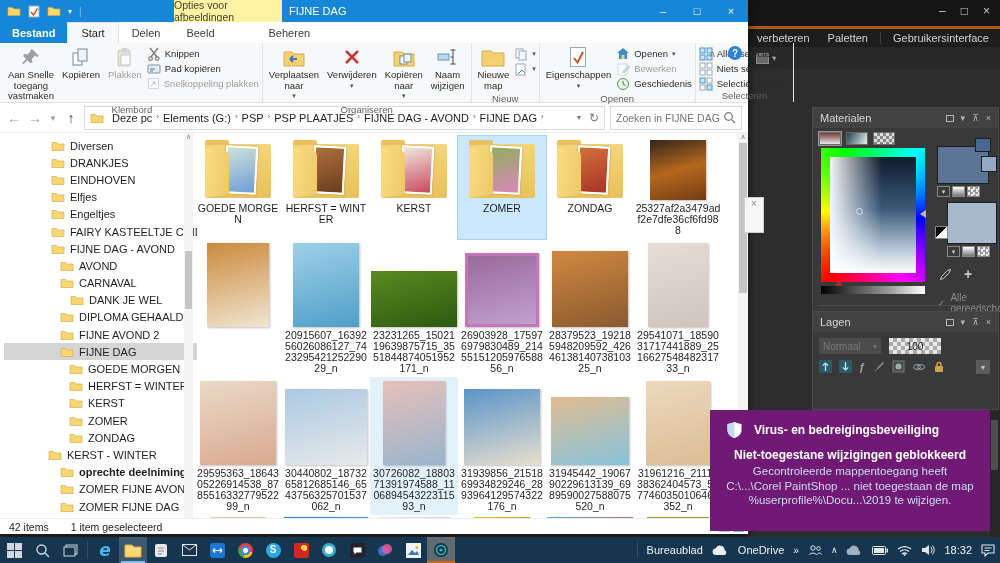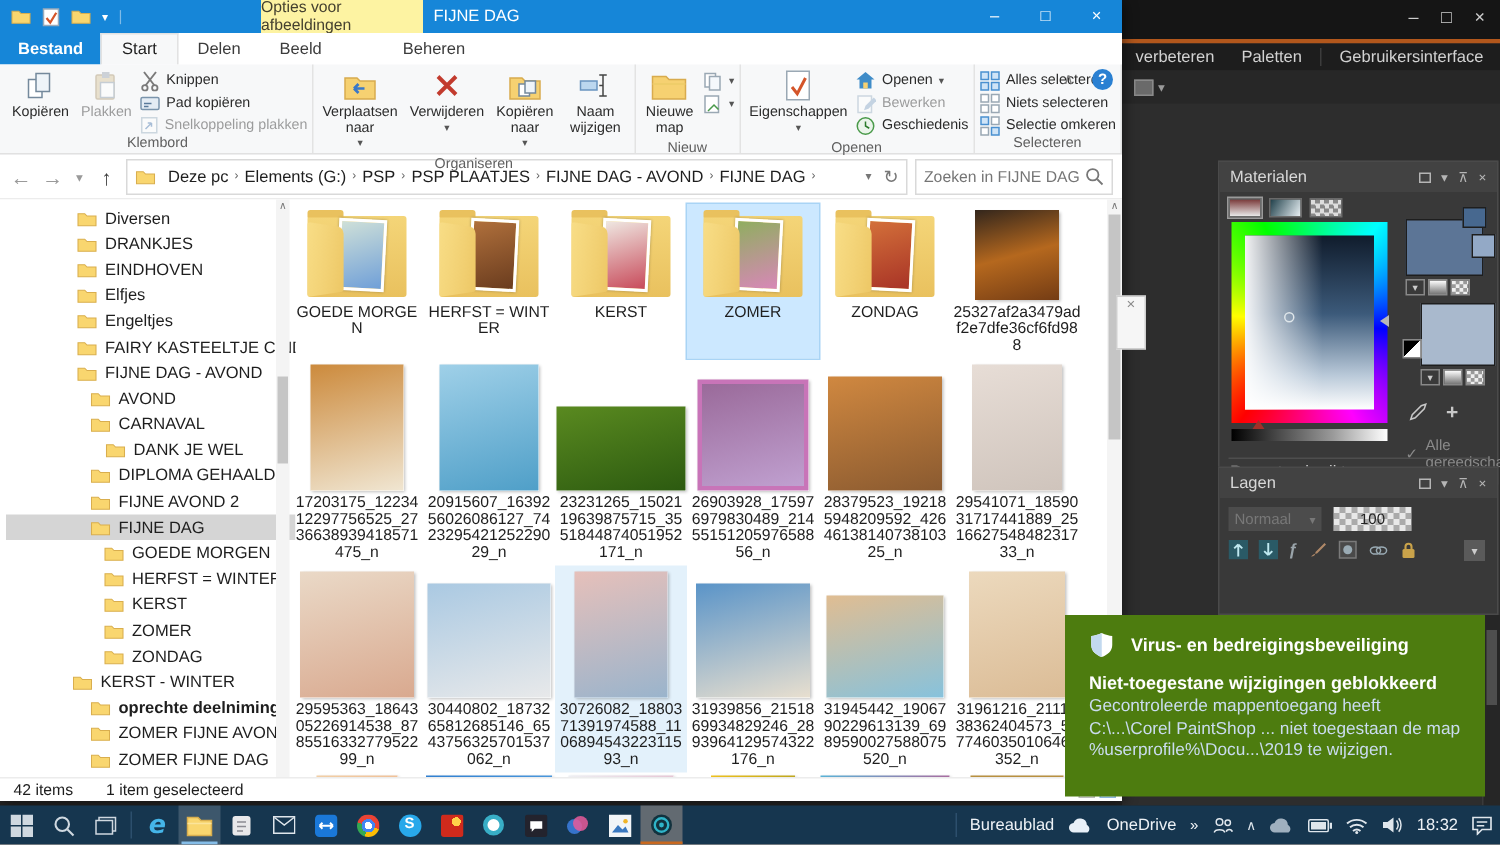--- a/index.html
+++ b/index.html
@@ -325,20 +325,28 @@
       <div class="tab normal">Delen</div>
       <div class="tab normal">Beeld</div>
       <div class="tab context">Beheren</div>
     </div>
 
   <div id="ex-ribbon">
     <div class="rgroup">
         <div class="rgroup-main">
           <div class="bigbtn">
             <span class="ico">
+              <svg width="18" height="20">
+                <path d="M10 2l7 7-2.4 1-1.4-1.4-3.4 3.4.8 3.2-2.2 1-3-3-4 4-1.2-1.2 4-4-3-3 1-2.2 3.2.8 3.4-3.4L7.4 4.4z" fill="#9aa0a6"></path>
+              </svg>
+            </span>
+            <span>Aan Snelle toegang vastmaken</span>
+          </div>
+          <div class="bigbtn">
+            <span class="ico">
               <svg width="20" height="20">
                 <rect x="2" y="6" width="9" height="12" fill="#fff" stroke="#74899c"></rect>
                 <rect x="7" y="2" width="9" height="12" fill="#eef4f9" stroke="#74899c"></rect>
               </svg>
             </span>
             <span>Kopiëren</span>
           </div>
           <div class="bigbtn disabled">
             <span class="ico">
               <svg width="18" height="21">
@@ -829,21 +837,20 @@
               <div class="thumb" style="width: 56px; height: 60px; background: linear-gradient(165deg, rgb(51, 38, 28), rgb(181, 104, 30), rgb(116, 60, 20));"></div>
             </div>
             <div class="label">25327af2a3479adf2e7dfe36cf6fd988</div>
           </div>
         </div>
         <div class="grid-row">
           <div class="cell">
             <div class="thumbwrap" style="height: 86px;">
               <div class="thumb" style="width: 62px; height: 84px; background: linear-gradient(165deg, rgb(204, 138, 60), rgb(240, 230, 210));"></div>
             </div>
-            <div class="label">17203175_1223412297756525_2736638939418571475_n</div>
           </div>
           <div class="cell">
             <div class="thumbwrap" style="height: 86px;">
               <div class="thumb" style="width: 66px; height: 84px; background: linear-gradient(165deg, rgb(159, 208, 232), rgb(79, 159, 200));"></div>
             </div>
             <div class="label">20915607_1639256026086127_742329542125229029_n</div>
           </div>
           <div class="cell">
             <div class="thumbwrap" style="height: 86px;">
               <div class="thumb" style="width: 86px; height: 56px; background: linear-gradient(165deg, rgb(90, 138, 32), rgb(44, 90, 16));"></div>
@@ -950,21 +957,21 @@
       <span class="vt"></span>
       <span class="vt b"></span>
     </span>
   </div>
 </div>
 
 <div id="mini-dialog">
   <span>×</span>
 </div>
 
-<div id="toast" style="background: #4d7c0f;">
+<div id="toast" style="background: #701a75; text-align: center;">
   <div id="toast-head">
     <span class="ico">
         <svg width="17" height="18">
           <path d="M8.5 1C6 2.2 3.5 2.8 1.5 3v6c0 4 3 6.6 7 8 4-1.4 7-4 7-8V3c-2-.2-4.5-.8-7-2z" fill="#fff"></path>
           <path d="M8.5 1C6 2.2 3.5 2.8 1.5 3v6c0 4 3 6.6 7 8z" fill="#c2d9ef"></path>
         </svg>
       </span>
     <span id="toast-app">Virus- en bedreigingsbeveiliging</span>
   </div>
   <div id="toast-headline">Niet-toegestane wijzigingen geblokkeerd</div>

